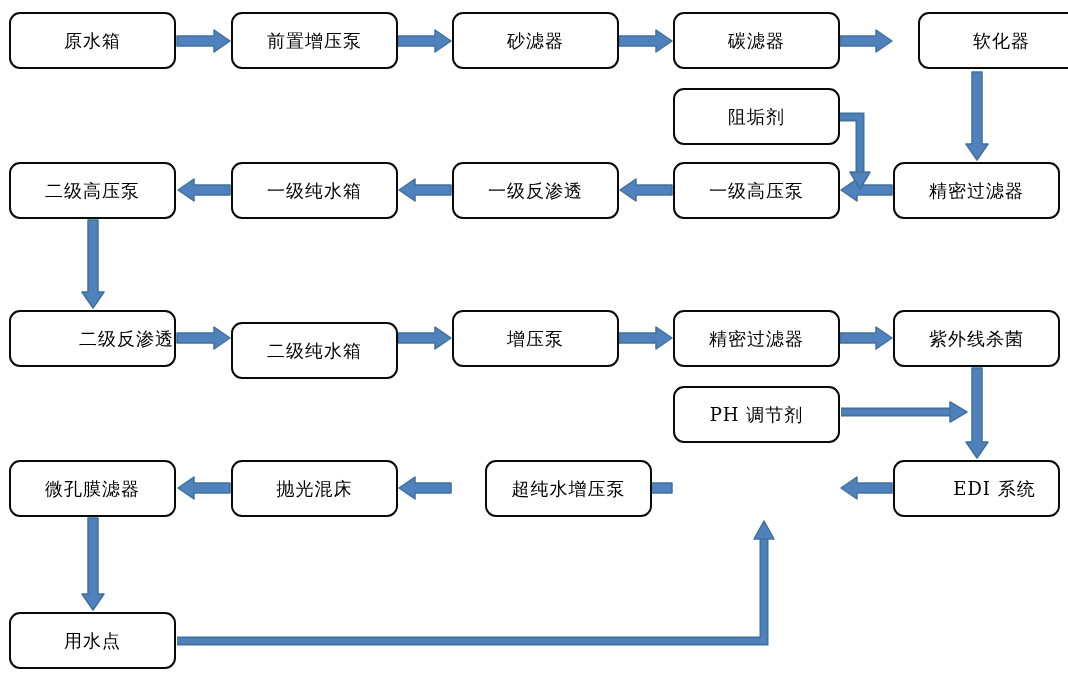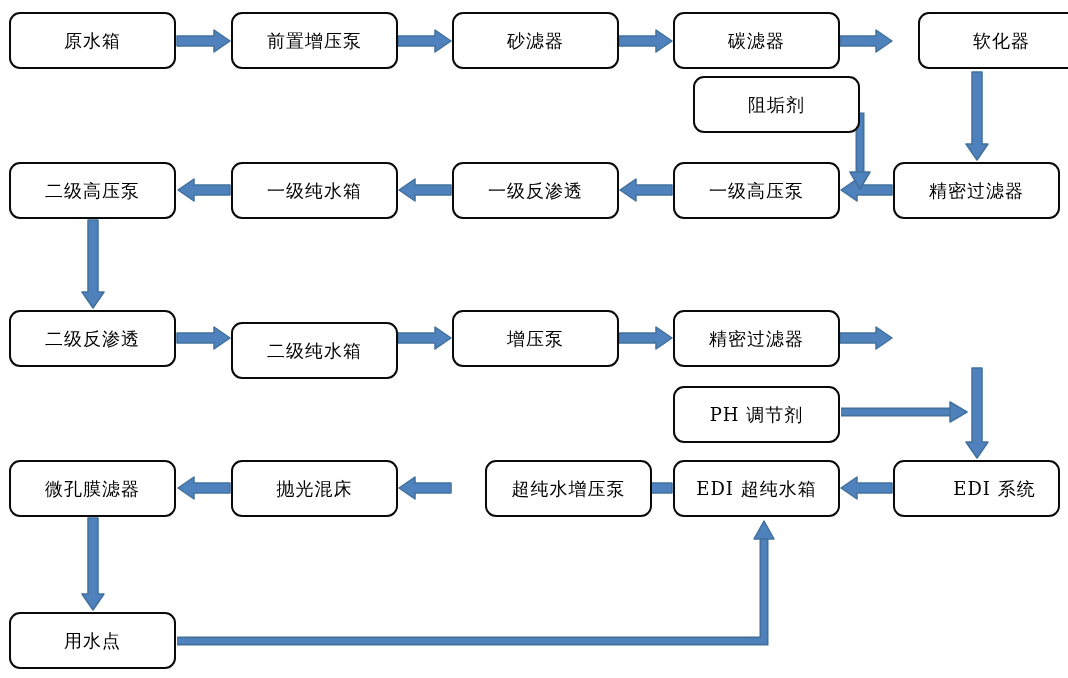--- a/index.html
+++ b/index.html
@@ -80,69 +80,69 @@
   <div class="node" style="left:452px;top:12px;">
     <span class="lbl">砂滤器</span>
     </div>
   <div class="node" style="left:673px;top:12px;">
     <span class="lbl">碳滤器</span>
     </div>
   <div class="node" style="left:893px;top:12px;margin-left:25px;">
     <span class="lbl">软化器</span>
     </div>
 
-  <div class="node" style="left:673px;top:76px;margin-left:20px;">
+  <div class="node" style="left:673px;top:88px;">
     <span class="lbl">阻垢剂</span>
     </div>
 
   <div class="node" style="left:9px;top:162px;">
     <span class="lbl">二级高压泵</span>
     </div>
   <div class="node" style="left:231px;top:162px;">
     <span class="lbl">一级纯水箱</span>
     </div>
   <div class="node" style="left:452px;top:162px;">
     <span class="lbl">一级反渗透</span>
     </div>
   <div class="node" style="left:673px;top:162px;">
     <span class="lbl">一级高压泵</span>
     </div>
   <div class="node" style="left:893px;top:162px;">
     <span class="lbl">精密过滤器</span>
     </div>
 
-  <div class="node" style="left:9px;top:310px;">
+  <div class="node" style="left:9px;top:310px;justify-content:flex-end;">
     <span class="lbl">二级反渗透</span>
     </div>
   <div class="node" style="left:231px;top:322px;">
     <span class="lbl">二级纯水箱</span>
     </div>
   <div class="node" style="left:452px;top:310px;text-align:right;">
     <span class="lbl">增压泵</span>
     </div>
   <div class="node" style="left:673px;top:310px;">
     <span class="lbl">精密过滤器</span>
+    </div>
+  <div class="node" style="left:893px;top:310px;">
+    <span class="lbl">紫外线杀菌</span>
     </div>
 
   <div class="node" style="left:9px;top:460px;">
     <span class="lbl">微孔膜滤器</span>
     </div>
 
   <div class="node" style="left:673px;top:386px;">
     <span class="lbl">PH 调节剂</span>
     </div>
   <div class="node" style="left:231px;top:460px;font-family:Liberation Serif, serif;">
     <span class="lbl">抛光混床</span>
     </div>
   <div class="node" style="left:452px;top:460px;margin-left:33px;">
     <span class="lbl">超纯水增压泵</span>
     </div>
-  <div class="node" style="left:673px;top:460px;">
-    <span class="lbl">EDI 超纯水箱</span>
-    </div>
   <div class="node" style="left:893px;top:460px;padding-left:36px;">
     <span class="lbl">EDI 系统</span>
     </div>
 
   <div class="node" style="left:9px;top:612px;">
     <span class="lbl">用水点</span>
     </div>
 
 </div>
 

